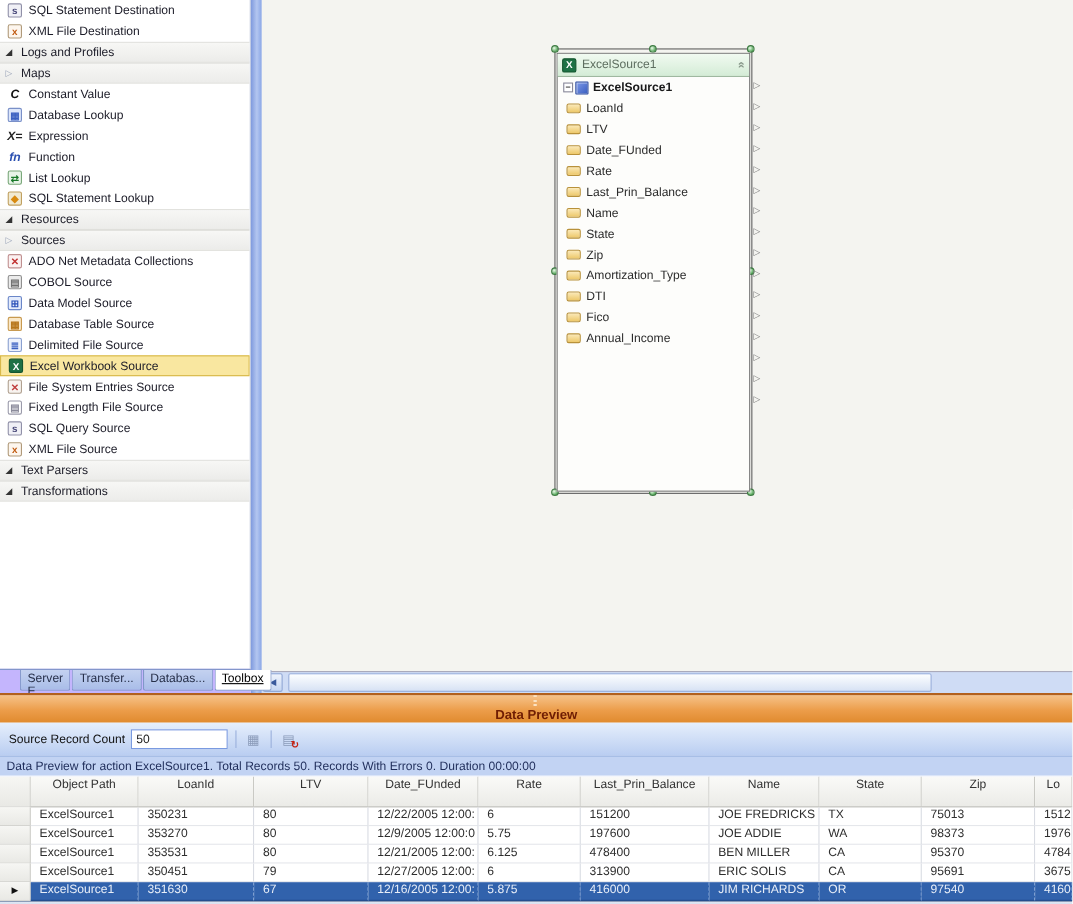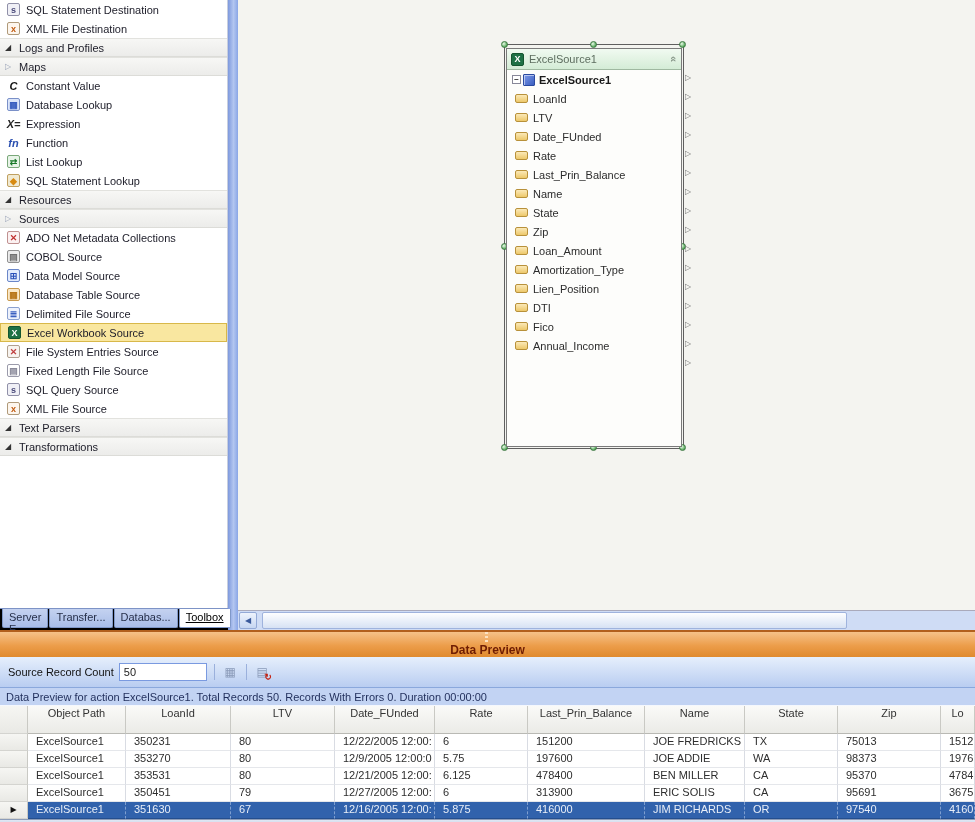--- a/index.html
+++ b/index.html
@@ -39,21 +39,21 @@
   .pill-ic { width:13px; height:9px; background:linear-gradient(#fbe9b8,#edc86a); border:1px solid #b8913a; border-radius:2px; margin:0 5px 0 3px; flex:0 0 13px; }
   .field-label { color:#2c2c2c; }
   .conn { position:absolute; font-size:8px; color:#777; line-height:8px; }
 
   
   .hscroll { left:238px; top:610px; width:737px; height:20px; background:#cfdcf5; border-top:1px solid #aab; }
   .hscroll-btn { position:absolute; left:1px; top:1px; width:18px; height:17px; background:linear-gradient(#eef3fc,#c6d6f2); border:1px solid #93a9d6; border-radius:2px; color:#3a5a9c; font-size:8px; display:flex; align-items:center; justify-content:center; }
   .hscroll-thumb { position:absolute; left:24px; top:1px; width:585px; height:17px; background:linear-gradient(#fdfeff,#d7e2f4); border:1px solid #9fb3dd; border-radius:2px; }
 
   
-  .tabstrip { left:0; top:608px; width:228px; height:22px; background:#000000; border-top:1px solid #7d93c6; display:flex; align-items:flex-start; padding-left:2px; }
+  .tabstrip { left:0; top:608px; width:228px; height:22px; background:#c4b5fd; border-top:1px solid #7d93c6; display:flex; align-items:flex-start; padding-left:18px; }
   .tab { height:19px; padding:2px 6px 0 6px; border:1px solid #8098c8; border-top:none; background:linear-gradient(#c4d2f0,#a9bde8); color:#27304a; margin-right:1px; font-size:11px; border-radius:0 0 2px 2px; }
   .tab.active { background:#ffffff; color:#000; border-color:#8098c8;text-decoration:underline; }
 
   
   .preview-header { left:0; top:630px; width:975px; height:27px; background:linear-gradient(#f6c289,#ec9d4a 55%,#e08a2e); border-top:2px solid #b2601d; display:flex; align-items:center;flex-direction:column; }
   .grip { width:3px; height:15px; margin:0 6px 0 3px; background-image:repeating-linear-gradient(#fbe2c2 0 2px, transparent 2px 4px); }
   .preview-title { font-weight:bold; font-size:12px; color:#6f1d03; }
 
   
   .count-row { left:0; top:657px; width:975px; height:31px; background:linear-gradient(#e6effc,#b9cdf1); border-bottom:1px solid #8aa8dc; display:flex; align-items:center; padding-left:8px; }
@@ -230,29 +230,21 @@
         <div class="node-row">
           <span class="pill-ic"></span>
           <span class="field-label">State</span>
         </div>
         <div class="node-row">
           <span class="pill-ic"></span>
           <span class="field-label">Zip</span>
         </div>
         <div class="node-row">
           <span class="pill-ic"></span>
-          <span class="field-label">Loan_Amount</span>
-        </div>
-        <div class="node-row">
-          <span class="pill-ic"></span>
           <span class="field-label">Amortization_Type</span>
-        </div>
-        <div class="node-row">
-          <span class="pill-ic"></span>
-          <span class="field-label">Lien_Position</span>
         </div>
         <div class="node-row">
           <span class="pill-ic"></span>
           <span class="field-label">DTI</span>
         </div>
         <div class="node-row">
           <span class="pill-ic"></span>
           <span class="field-label">Fico</span>
         </div>
         <div class="node-row">

